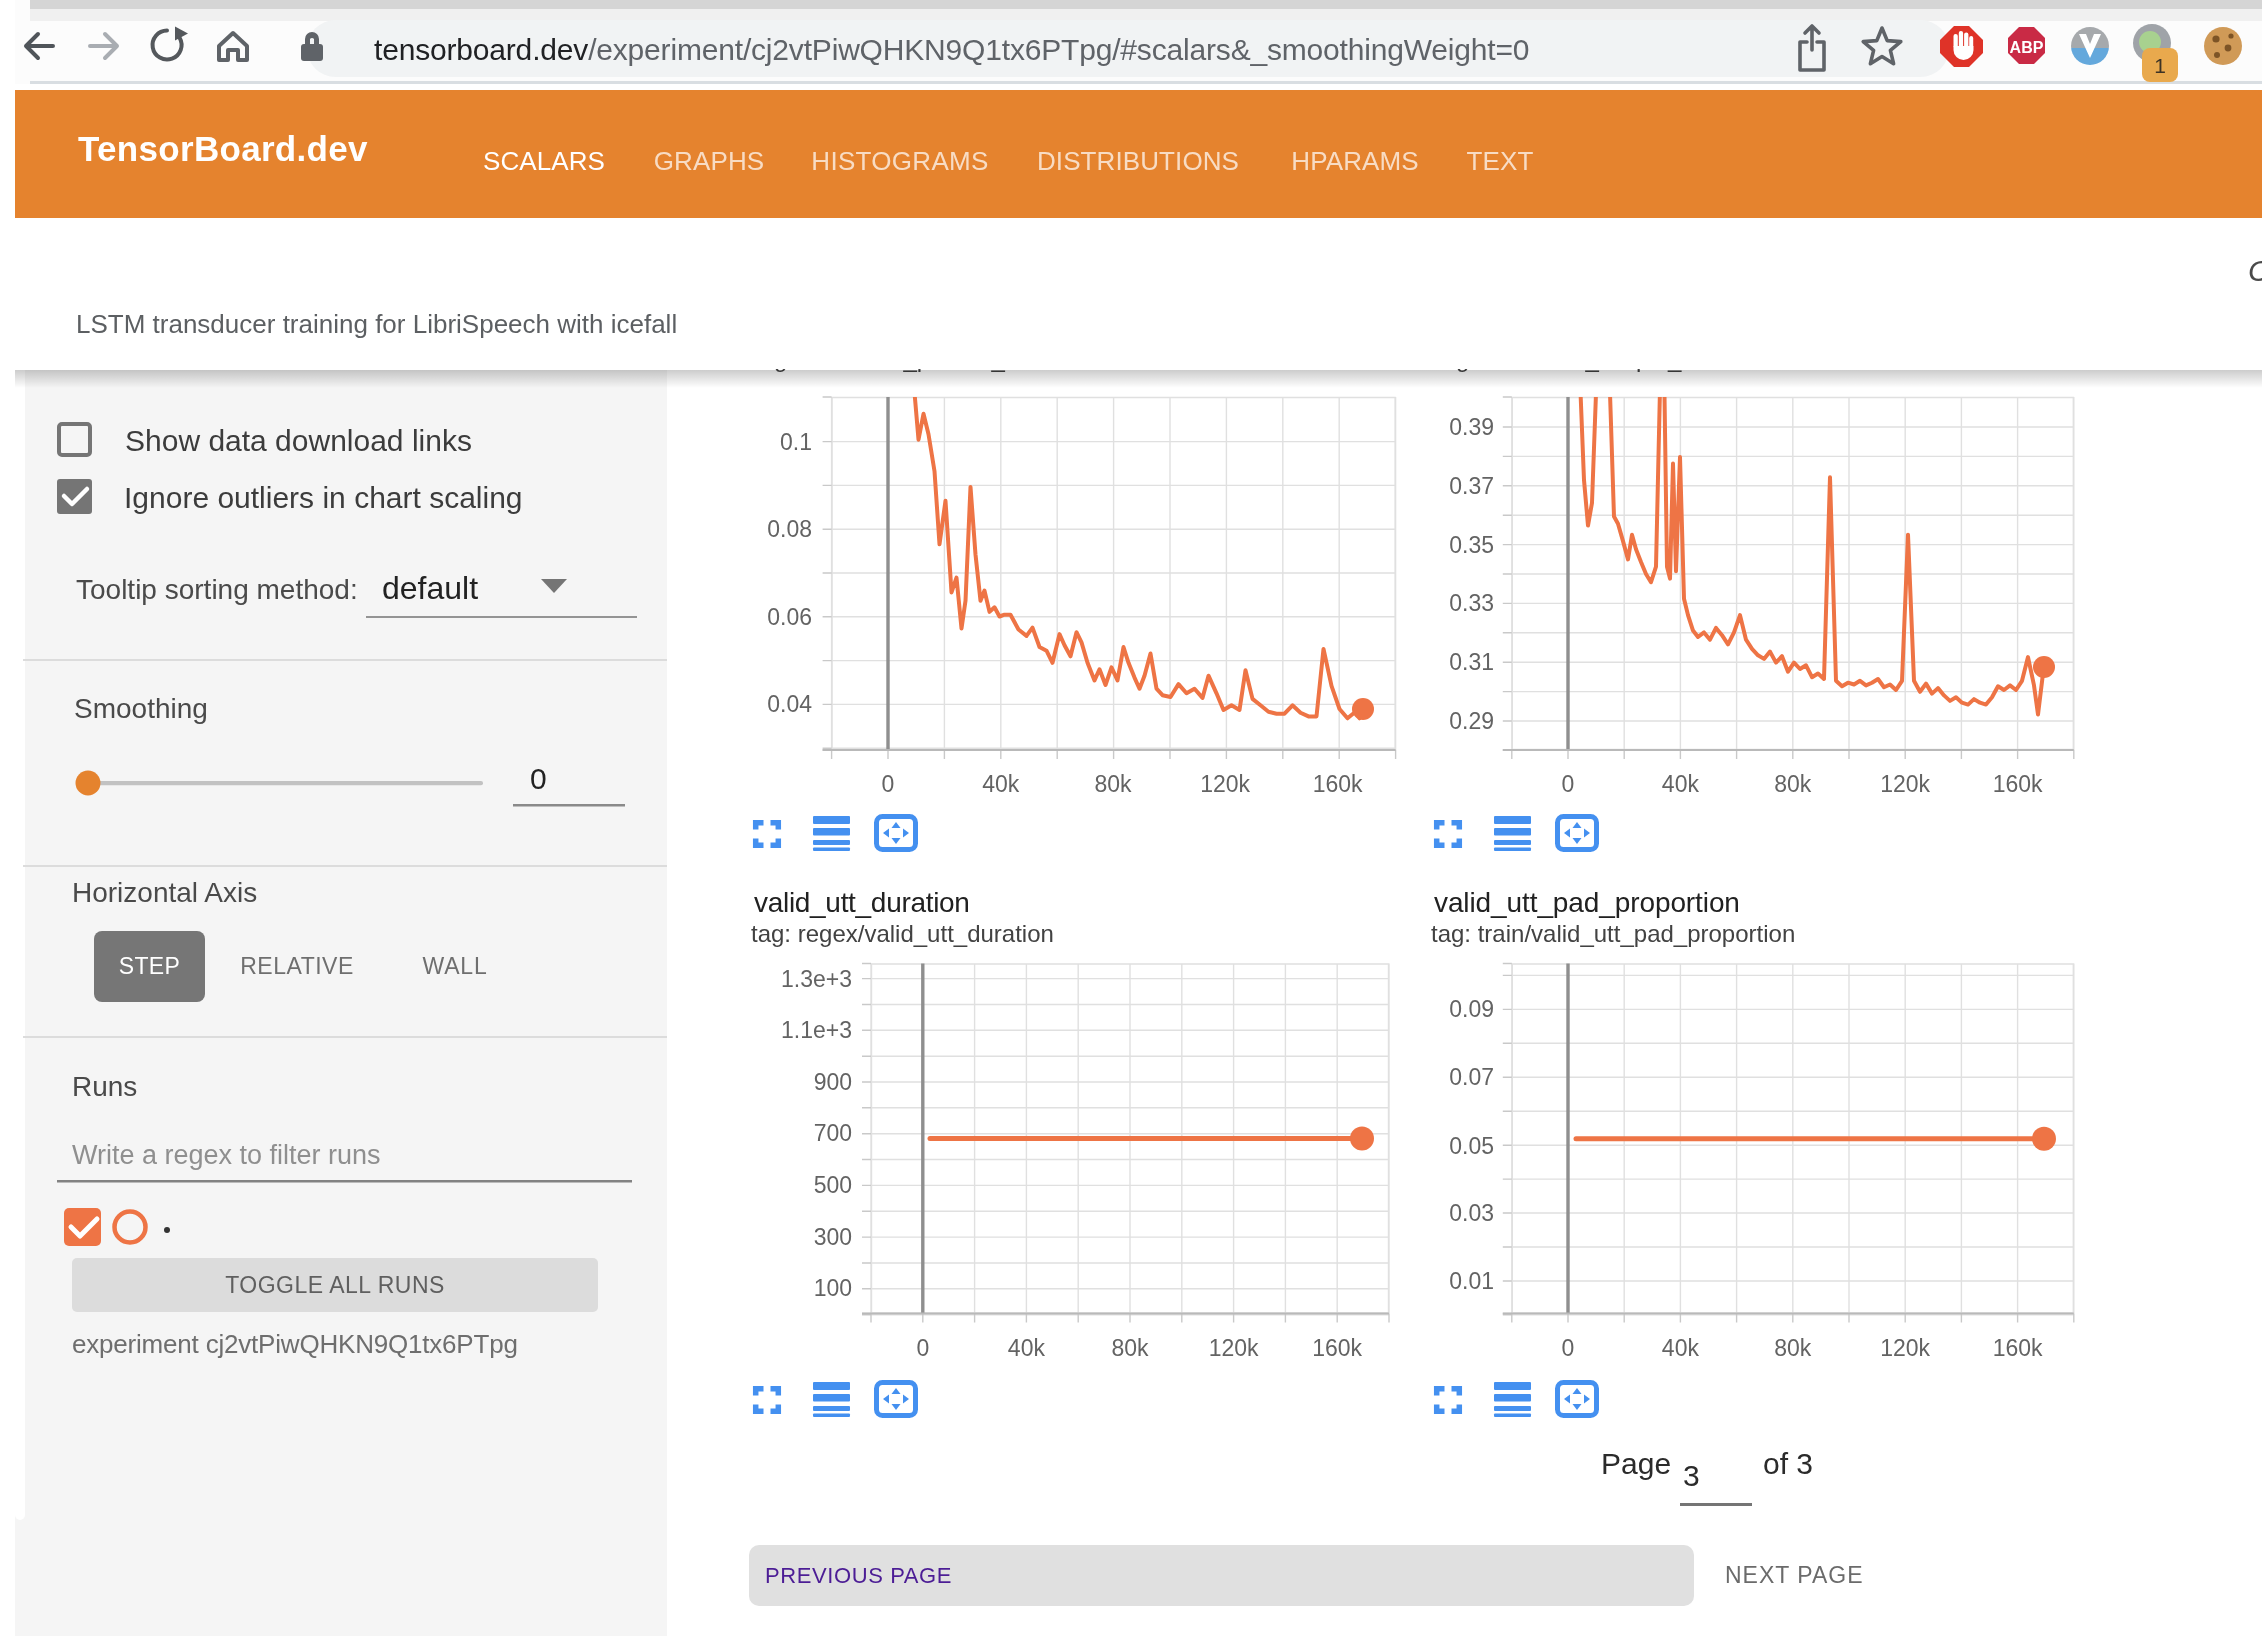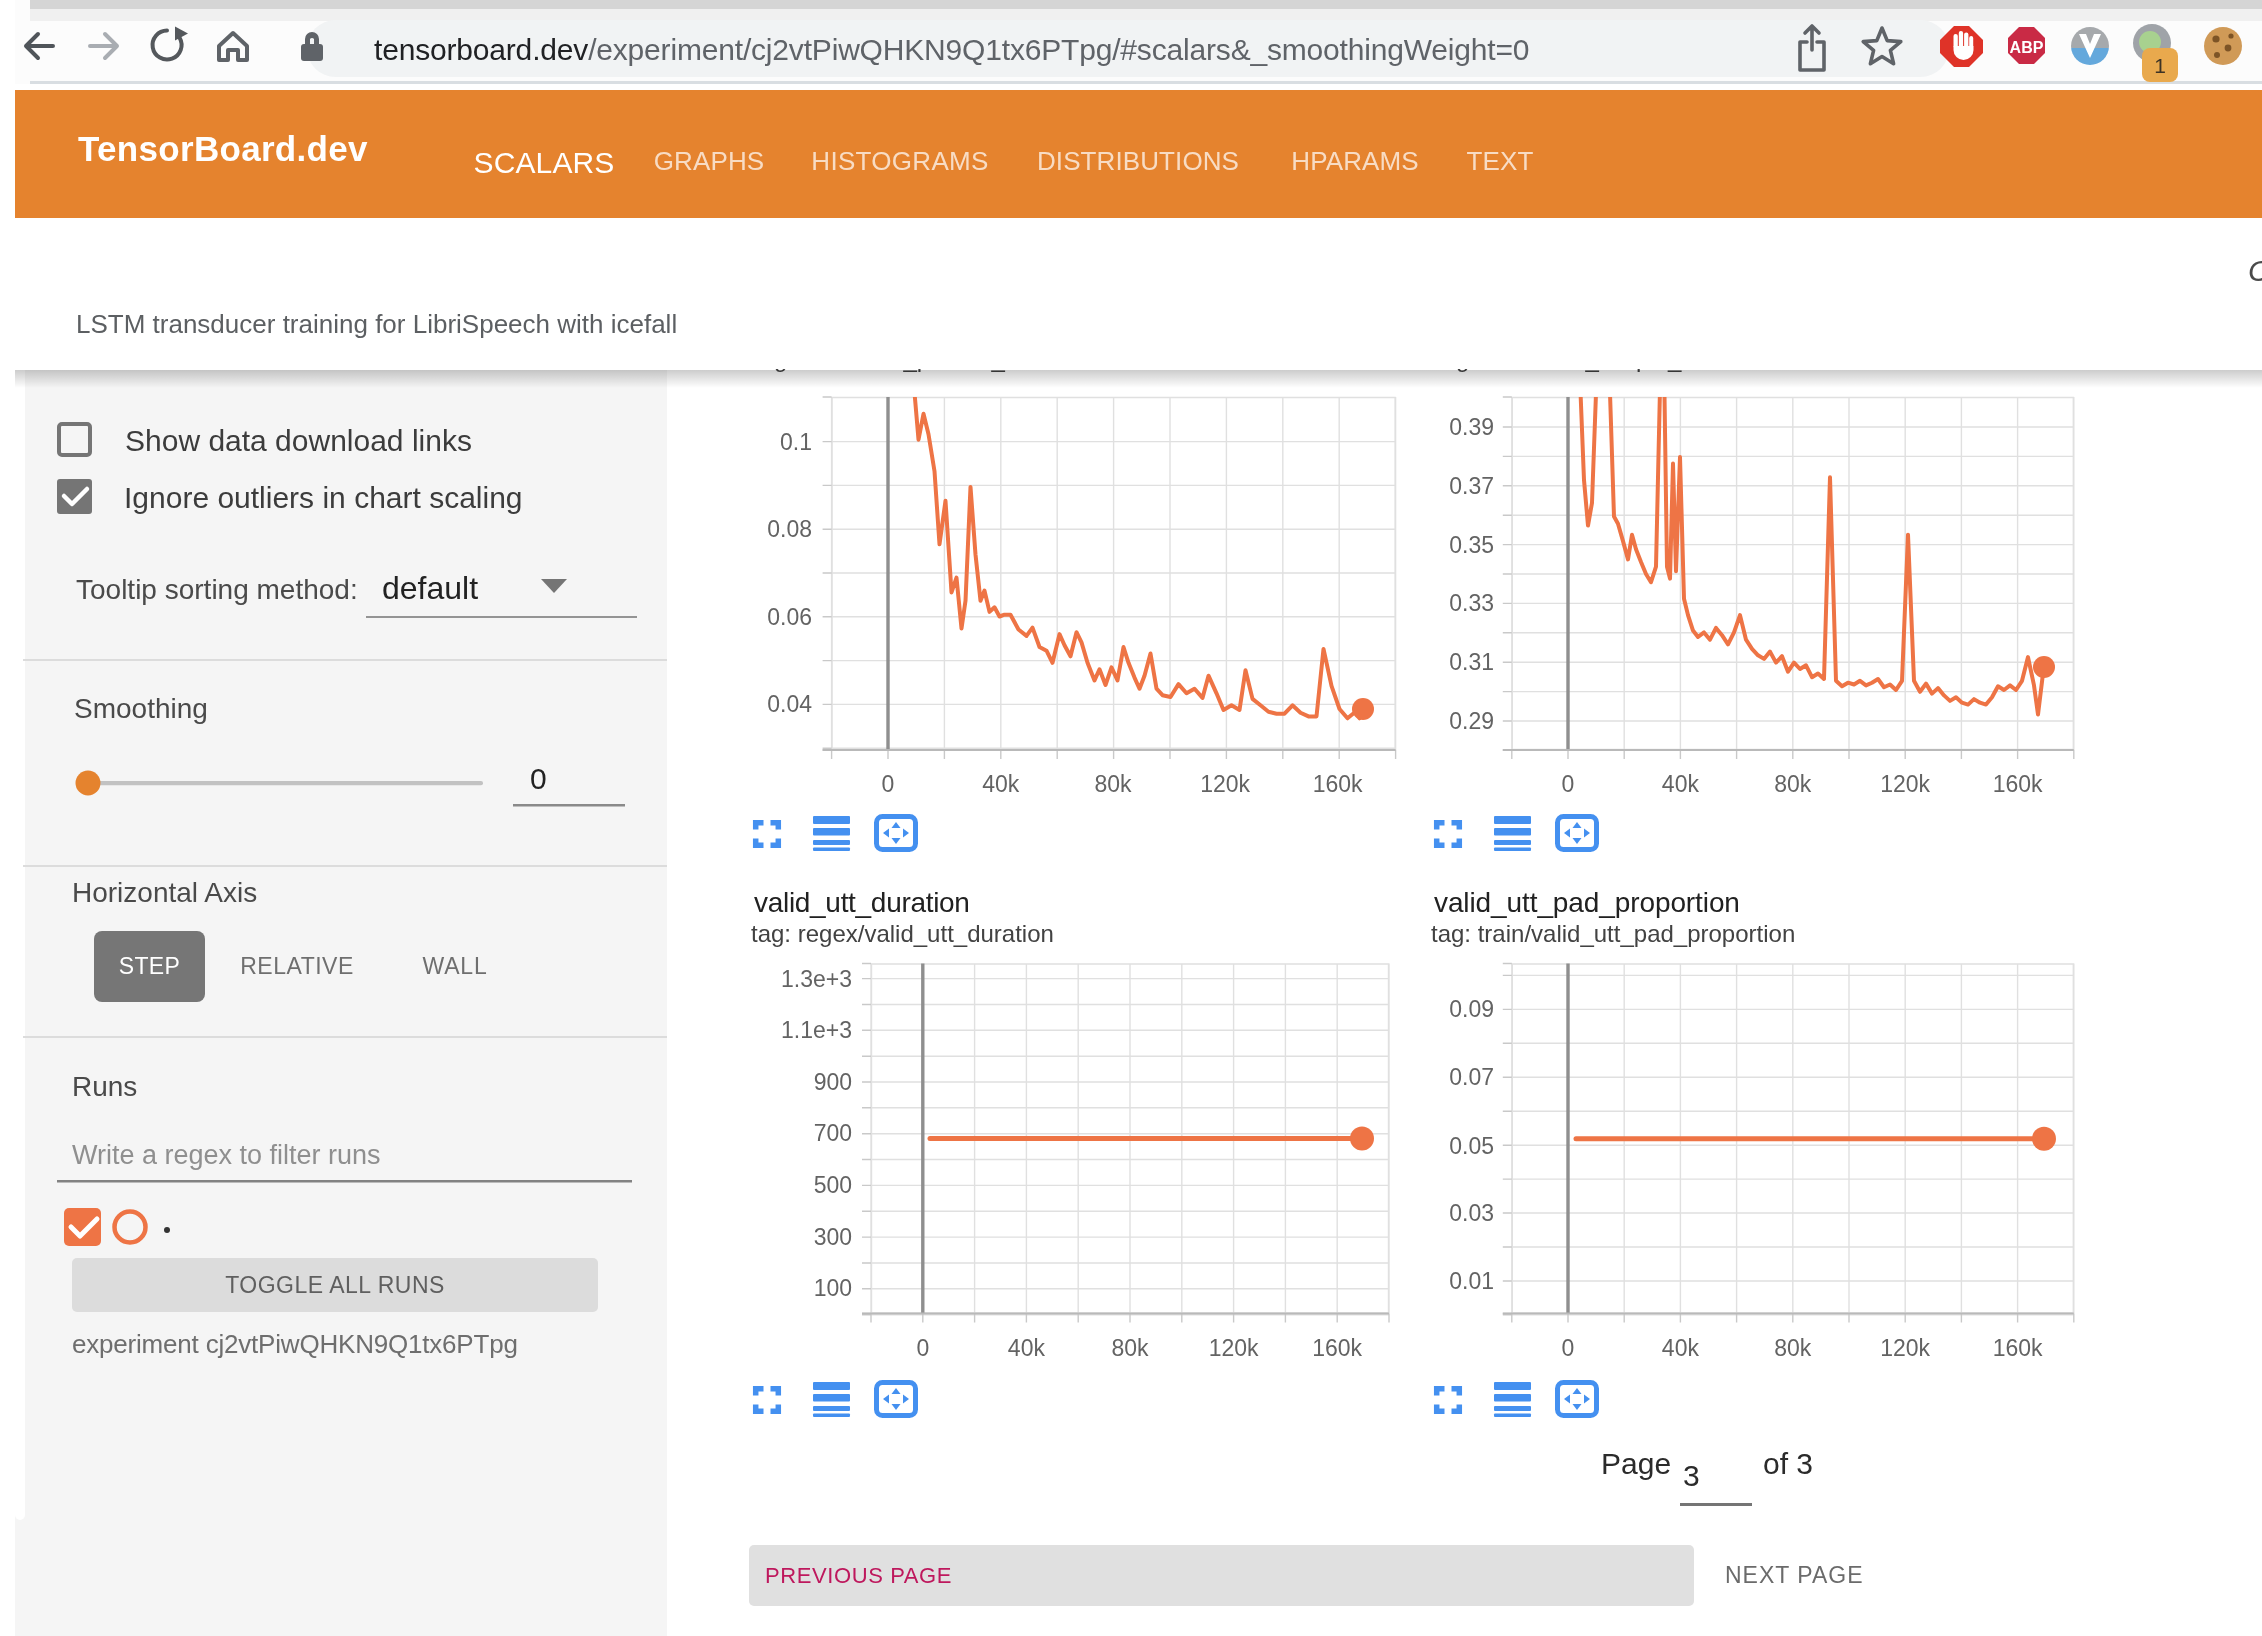--- a/index.html
+++ b/index.html
@@ -214,35 +214,35 @@
 <div class="abs" style="left:739px;top:887px;font-size:28px;letter-spacing:-0.3px;color:#212121;z-index:2">valid_utt_duration</div>
 <div class="abs" style="left:736px;top:920px;font-size:24px;color:#424242;z-index:2">tag: regex/valid_utt_duration</div>
 <div class="abs" style="left:1419px;top:887px;font-size:28px;letter-spacing:-0.1px;color:#212121;z-index:2">valid_utt_pad_proportion</div>
 <div class="abs" style="left:1416px;top:920px;font-size:24px;color:#424242;z-index:2">tag: train/valid_utt_pad_proportion</div>
 
 <div class="abs" style="left:1586px;top:1447px;font-size:30px;color:#2b2b2b;z-index:2">Page</div>
 <div class="abs" style="left:1668px;top:1459px;font-size:30px;color:#2b2b2b;z-index:2">3</div>
 <div class="abs" style="left:1665px;top:1503px;width:72px;height:2.5px;background:#757575;z-index:2"></div>
 <div class="abs" style="left:1748px;top:1447px;font-size:30px;color:#2b2b2b;z-index:2">of 3</div>
 
-<div class="abs" style="left:734px;top:1545px;width:945px;height:61px;background:#e0e0e0;border-radius:5px;z-index:2;
-  color:#be185d;font-size:22px;letter-spacing:0.6px;display:flex;align-items:center;padding-left:16px">PREVIOUS PAGE</div>
+<div class="abs" style="left:734px;top:1545px;width:945px;height:61px;background:#e0e0e0;border-radius:10px;z-index:2;
+  color:#4c1d95;font-size:22px;letter-spacing:0.6px;display:flex;align-items:center;padding-left:16px">PREVIOUS PAGE</div>
 <div class="abs" style="left:1710px;top:1545px;height:61px;z-index:2;color:#6b6b6b;font-size:23px;letter-spacing:1px;
   display:flex;align-items:center">NEXT PAGE</div>
 
 <div class="abs" style="left:0;top:370px;width:2262px;height:18px;z-index:12;
   background:linear-gradient(rgba(0,0,0,0.20), rgba(0,0,0,0.0))"></div>
 <div class="abs" style="left:0;top:218px;width:2262px;height:151px;background:#fff;z-index:10">
   <div class="abs" style="left:2218px;top:36px;font-size:30px;font-style:italic;color:#4a4a4a;white-space:nowrap">Created</div>
   <div class="abs" style="left:46px;top:91px;font-size:26px;color:#5c5f62">LSTM transducer training for LibriSpeech with icefall</div>
 </div>
 
 <div class="abs" style="left:0;top:90px;width:2262px;height:128px;background:#e5832e;z-index:20">
   <div class="abs" style="left:48px;top:39px;font-size:35px;font-weight:bold;color:#fff;letter-spacing:0.3px">TensorBoard.dev</div>
-  <div class="abs" style="left:514px;top:56px;transform:translateX(-50%);color:#fff;font-size:30px;letter-spacing:0.1px">SCALARS</div>
+  <div class="abs" style="left:514px;top:56px;transform:translateX(-50%);color:#fff;font-size:26px;letter-spacing:0.1px">SCALARS</div>
   <div class="abs" style="left:679px;top:56px;transform:translateX(-50%);color:rgba(255,255,255,0.72);font-size:26px;letter-spacing:0.1px">GRAPHS</div>
   <div class="abs" style="left:870px;top:56px;transform:translateX(-50%);color:rgba(255,255,255,0.72);font-size:26px;letter-spacing:0.3px">HISTOGRAMS</div>
   <div class="abs" style="left:1108px;top:56px;transform:translateX(-50%);color:rgba(255,255,255,0.72);font-size:26px;letter-spacing:0.1px">DISTRIBUTIONS</div>
   <div class="abs" style="left:1325px;top:56px;transform:translateX(-50%);color:rgba(255,255,255,0.72);font-size:26px;letter-spacing:0.1px">HPARAMS</div>
   <div class="abs" style="left:1470px;top:56px;transform:translateX(-50%);color:rgba(255,255,255,0.72);font-size:26px;letter-spacing:0.1px">TEXT</div>
   <div class="abs" style="left:430px;top:128px;width:170px;height:6px;background:#fff"></div>
 </div>
 
 <div class="abs" style="left:0;top:0;width:2262px;height:84px;background:#fcfcfc;z-index:29">
   <div class="abs" style="left:0;top:0;width:2262px;height:9px;background:#d5d5d5"></div>

